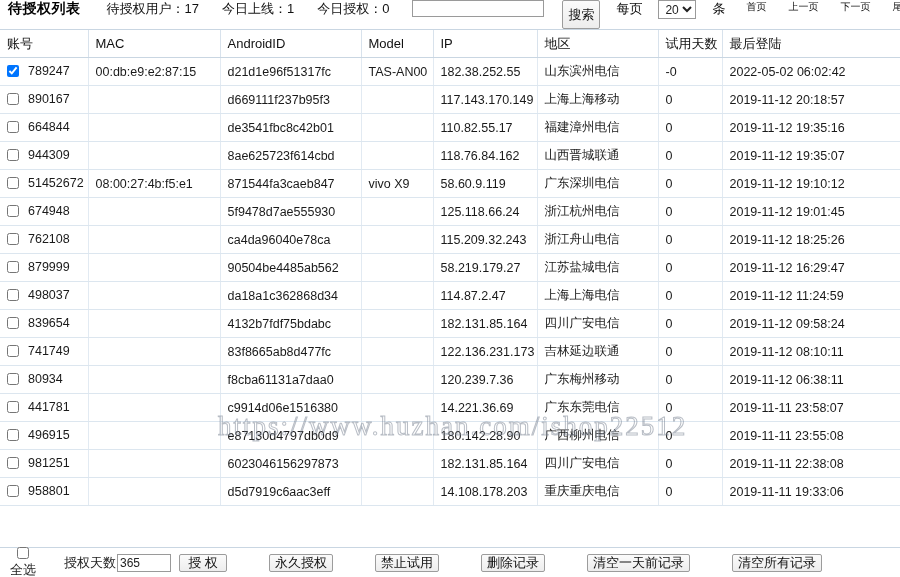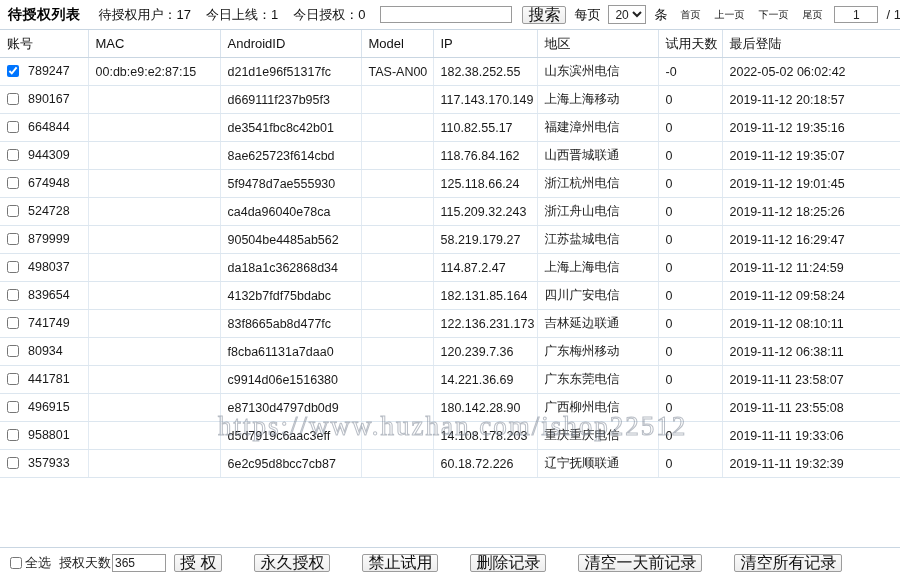--- a/index.html
+++ b/index.html
@@ -12,23 +12,22 @@
     color:#222;
     overflow:hidden;
     position:relative;
   }
   
   #topbar{
     height:30px;
     box-sizing:border-box;
     border-bottom:1px solid #c9d6e2;
     display:flex;
-    align-items:center;
     padding:0 4px 0 8px;
-    gap:4px;
+    gap:12px;
     white-space:nowrap;
     background:#fff;
   }
   .title{
     font-weight:bold;
     font-size:14px;
     color:#000;
     margin-right:14px;
     letter-spacing:.5px;
   }
@@ -44,21 +43,21 @@
     box-sizing:border-box;
     border:1px solid #9a9a9a;
     background:#fff;
     padding:0 2px;
     color:#222;
     outline:none;
   }
   #search-input{width:132px;margin-right:6px;}
   .btn{
     font-family:"Liberation Sans","DejaVu Sans",sans-serif;
-    font-size:16px;
+    font-size:13px;
     background:linear-gradient(#fbfbfb,#ededed);
     border:1px solid #9c9c9c;
     border-radius:2px;
     padding:1px 5px;
     color:#111;
     cursor:pointer;
     line-height:14px;
   }
   .lbl{margin:0 4px;font-size:13px;color:#111;}
   .plink{
@@ -137,23 +136,23 @@
     left:0;bottom:0;
     width:900px;height:30px;
     box-sizing:border-box;
     border-top:1px solid #c9d6e2;
     display:flex;
     align-items:center;
     padding-left:10px;
     white-space:nowrap;
     background:#fff;
   }
-  #bottombar .selall{display:inline-flex;align-items:center;gap:2px;cursor:pointer;margin-right:8px;font-size:13px;}
+  #bottombar .selall{display:inline-flex;align-items:center;gap:2px;cursor:pointer;margin-right:28px;font-size:13px;flex-direction:column;}
   #grant-days{width:54px;margin-right:8px;height:18px;}
-  #bottombar .btn{margin-right:32px;min-width:48px;text-align:center;}
+  #bottombar .btn{margin-right:42px;min-width:48px;text-align:center;}
   #bottombar .btn.wide{min-width:58px;}
   #bottombar .btn:last-child{margin-right:12px;}
   .daylbl{font-size:13px;margin-right:1px;}
 
   
   #watermark{
     position:absolute;
     left:0;top:0;width:733px;height:577px;
     pointer-events:none;
     z-index:5;
@@ -276,34 +275,47 @@
         <td>8ae625723f614cbd</td>
         <td></td>
         <td>118.76.84.162</td>
         <td>山西晋城联通</td>
         <td>0</td>
         <td>2019-11-12 19:35:07</td>
       </tr>
       <tr>
         <td class="acct"><label>
             <input type="checkbox" style="">
+            <span>51452672</span>
+          </label></td>
+        <td>08:00:27:4b:f5:e1</td>
+        <td>871544fa3caeb847</td>
+        <td>vivo X9</td>
+        <td>58.60.9.119</td>
+        <td>广东深圳电信</td>
+        <td>0</td>
+        <td>2019-11-12 19:10:12</td>
+      </tr>
+      <tr>
+        <td class="acct"><label>
+            <input type="checkbox" style="">
             <span>674948</span>
           </label></td>
         <td></td>
         <td>5f9478d7ae555930</td>
         <td></td>
         <td>125.118.66.24</td>
         <td>浙江杭州电信</td>
         <td>0</td>
         <td>2019-11-12 19:01:45</td>
       </tr>
       <tr>
         <td class="acct"><label>
             <input type="checkbox" style="">
-            <span>524728</span>
+            <span>762108</span>
           </label></td>
         <td></td>
         <td>ca4da96040e78ca</td>
         <td></td>
         <td>115.209.32.243</td>
         <td>浙江舟山电信</td>
         <td>0</td>
         <td>2019-11-12 18:25:26</td>
       </tr>
       <tr>
@@ -393,42 +405,42 @@
         <td>e87130d4797db0d9</td>
         <td></td>
         <td>180.142.28.90</td>
         <td>广西柳州电信</td>
         <td>0</td>
         <td>2019-11-11 23:55:08</td>
       </tr>
       <tr>
         <td class="acct"><label>
             <input type="checkbox" style="">
+            <span>981251</span>
+          </label></td>
+        <td></td>
+        <td>6023046156297873</td>
+        <td></td>
+        <td>182.131.85.164</td>
+        <td>四川广安电信</td>
+        <td>0</td>
+        <td>2019-11-11 22:38:08</td>
+      </tr>
+      <tr>
+        <td class="acct"><label>
+            <input type="checkbox" style="">
             <span>958801</span>
           </label></td>
         <td></td>
         <td>d5d7919c6aac3eff</td>
         <td></td>
         <td>14.108.178.203</td>
         <td>重庆重庆电信</td>
         <td>0</td>
         <td>2019-11-11 19:33:06</td>
-      </tr>
-      <tr>
-        <td class="acct"><label>
-            <input type="checkbox" style="">
-            <span>357933</span>
-          </label></td>
-        <td></td>
-        <td>6e2c95d8bcc7cb87</td>
-        <td></td>
-        <td>60.18.72.226</td>
-        <td>辽宁抚顺联通</td>
-        <td>0</td>
-        <td>2019-11-11 19:32:39</td>
       </tr>
     </tbody>
 </table>
 
 <div id="bottombar">
   <label class="selall">
     <input type="checkbox" style="">
     <span>全选</span>
   </label>
 

